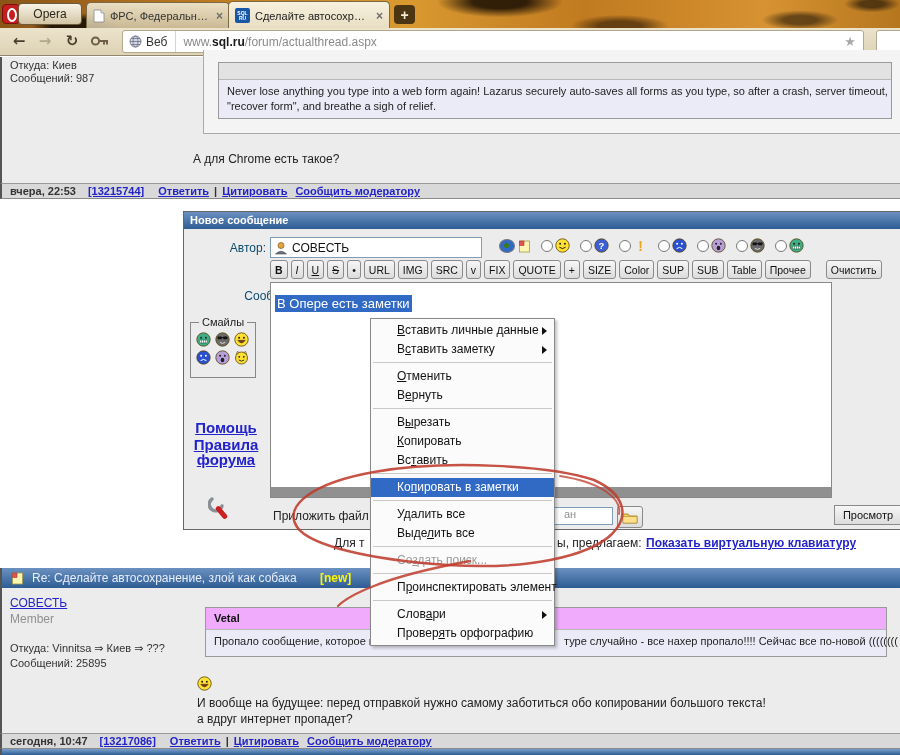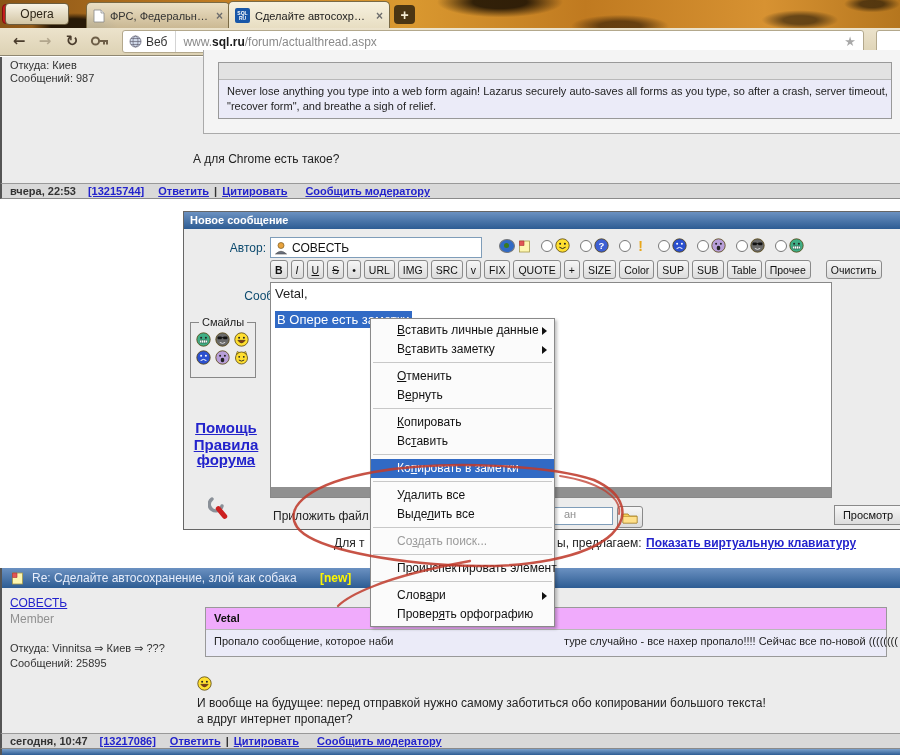--- a/index.html
+++ b/index.html
@@ -12,21 +12,21 @@
       radial-gradient(90px 22px at 500px 2px, rgba(10,5,0,.8) 30%, transparent 70%),
       radial-gradient(70px 16px at 620px 26px, rgba(25,12,0,.55) 30%, transparent 70%),
       radial-gradient(55px 14px at 800px 20px, rgba(0,0,0,.5) 30%, transparent 70%),
       radial-gradient(40px 12px at 872px 4px, rgba(0,0,0,.55) 30%, transparent 70%),
       radial-gradient(120px 30px at 300px 30px, rgba(40,20,0,.4) 30%, transparent 70%),
       linear-gradient(90deg,#8a5517,#c27d22 25%,#da9930 45%,#c07a20 65%,#d79232 85%,#b5761e);}
   .opera-logo{position:absolute;left:2px;top:4px;width:16px;height:18px;background:#c41e1e;
     border-radius:4px;border:1px solid #7e0f0f;}
   .opera-logo::after{content:'';position:absolute;left:4px;top:3px;width:6px;height:10px;
     border:2px solid #fff;border-radius:50%;}
-  .opera-pill{position:absolute;left:5px;top:3px;width:62px;height:20px;border:1px solid #6b5c3e;
+  .opera-pill{position:absolute;left:18px;top:3px;width:62px;height:20px;border:1px solid #6b5c3e;
     border-radius:4px;background:linear-gradient(#f8f3e6,#d2c5a4);font-size:12px;color:#2e2618;
     display:flex;align-items:center;justify-content:center;cursor:pointer;}
   .tab{position:absolute;top:2px;height:25px;border:1px solid #7a6a45;border-bottom:none;
     border-radius:5px 5px 0 0;display:flex;align-items:center;gap:5px;padding:0 6px;font-size:11px;}
   .tab.inactive{left:86px;width:130px;background:linear-gradient(rgba(238,229,205,.95),rgba(205,192,160,.9));color:#333;}
   .tab.active{left:228px;top:1px;width:148px;height:27px;background:linear-gradient(#f7f1df,#e7ddc1);color:#1c1c1c;}
   .tab-title{flex:1;white-space:nowrap;overflow:hidden;text-overflow:ellipsis;}
   .tab-close{color:#6d6d6d;font-size:12px;font-weight:bold;cursor:pointer;}
   .sql-fav{width:15px;height:15px;background:#1857a8;border-radius:2px;color:#fff;font-size:5px;
     font-weight:bold;display:flex;flex-direction:column;align-items:center;justify-content:center;line-height:5px;}
@@ -52,21 +52,21 @@
     border:1px solid #b3a88c;border-radius:3px;}
   
   .cellL{position:absolute;background:#ececec;border-right:1px solid #999;border-left:2px solid #555;}
   .info{position:absolute;font-size:11px;color:#333;white-space:nowrap;}
   .pfooter{position:absolute;left:0;width:900px;height:14px;background:#d9d9d9;border-top:1px solid #999;
     border-bottom:1px solid #8a8a8a;border-left:2px solid #555;display:flex;align-items:center;
     font-size:11px;font-weight:bold;color:#333;}
   .ftime{margin-left:8px;}
   .fid{margin-left:12px;color:#2323cc;text-decoration:underline;cursor:pointer;}
   .blink{color:#2323cc;text-decoration:underline;cursor:pointer;}
-  .fl1{margin-left:14px;} .fsep{margin-left:5px;color:#333;} .fl2{margin-left:5px;} .fl3{margin-left:18px;}
+  .fl1{margin-left:14px;} .fsep{margin-left:5px;color:#333;} .fl2{margin-left:5px;} .fl3{margin-left:8px;}
   .post1-msg{position:absolute;left:186px;top:57px;width:714px;height:126px;background:#ececec;}
   .quote-outer{position:absolute;left:203px;top:50px;width:700px;height:83px;background:#f4f4f4;
     border:1px solid #aaa;border-top:none;}
   .quote1{position:absolute;left:218px;top:62px;width:672px;border:1px solid #999;}
   .q-head{height:13px;background:#e2e2e2;border-bottom:1px solid #b8b8b8;font-size:11px;font-weight:bold;
     padding:2px 0 1px 8px;color:#222;}
   .q-body{background:#ebebf8;padding:4px 8px;font-size:11px;line-height:15px;color:#222;
     white-space:nowrap;overflow:hidden;}
   .p1-comment{position:absolute;left:193px;top:152px;font-size:12px;color:#222;}
   
@@ -327,21 +327,20 @@
         <button class="tbtn">SIZE</button>
         <button class="tbtn">Color</button>
         <button class="tbtn">SUP</button>
         <button class="tbtn">SUB</button>
         <button class="tbtn">Table</button>
         <button class="tbtn">Прочее</button>
         <button class="tbtn last">Очистить</button>
       </div>
     <div class="row-label" style="left:0;top:77px;padding-left:47px;">Сообщение:</div>
     <div class="textarea">
-      <div>Vetal,</div>
       <div style="height:10px;"></div>
       <div><span class="sel">В Опере есть заметки</span></div>
       <div class="hscroll"></div>
     </div>
     <div class="smiley-box">
       <span class="smiley-legend">Смайлы</span>
       <div id="smiley-grid">
           <span class="sm">
             <svg width="15" height="15" viewBox="0 0 15 15">
               <circle cx="7.5" cy="7.5" r="6.7" fill="#3fae85" stroke="#55440f" stroke-width="0.8"></circle>
@@ -467,20 +466,21 @@
   </div>
   <div class="bottomstrip"></div>
 
   <div id="context-menu">
       <div class="mi"><span><u>В</u>ставить личные данные</span><span class="arrow"></span></div>
       <div class="mi"><span>В<u>с</u>тавить заметку</span><span class="arrow"></span></div>
       <div class="msep"></div>
       <div class="mi"><span><u>О</u>тменить</span></div>
       <div class="mi"><span>В<u>е</u>рнуть</span></div>
       <div class="msep"></div>
+      <div class="mi"><span>В<u>ы</u>резать</span></div>
       <div class="mi"><span><u>К</u>опировать</span></div>
       <div class="mi"><span>Вс<u>т</u>авить</span></div>
       <div class="msep"></div>
       <div class="mi hl"><span>Ко<u>п</u>ировать в заметки</span></div>
       <div class="msep"></div>
       <div class="mi"><span>У<u>д</u>алить все</span></div>
       <div class="mi"><span>Выде<u>л</u>ить все</span></div>
       <div class="msep"></div>
       <div class="mi dis"><span>Со<u>з</u>дать поиск...</span></div>
       <div class="msep"></div>

